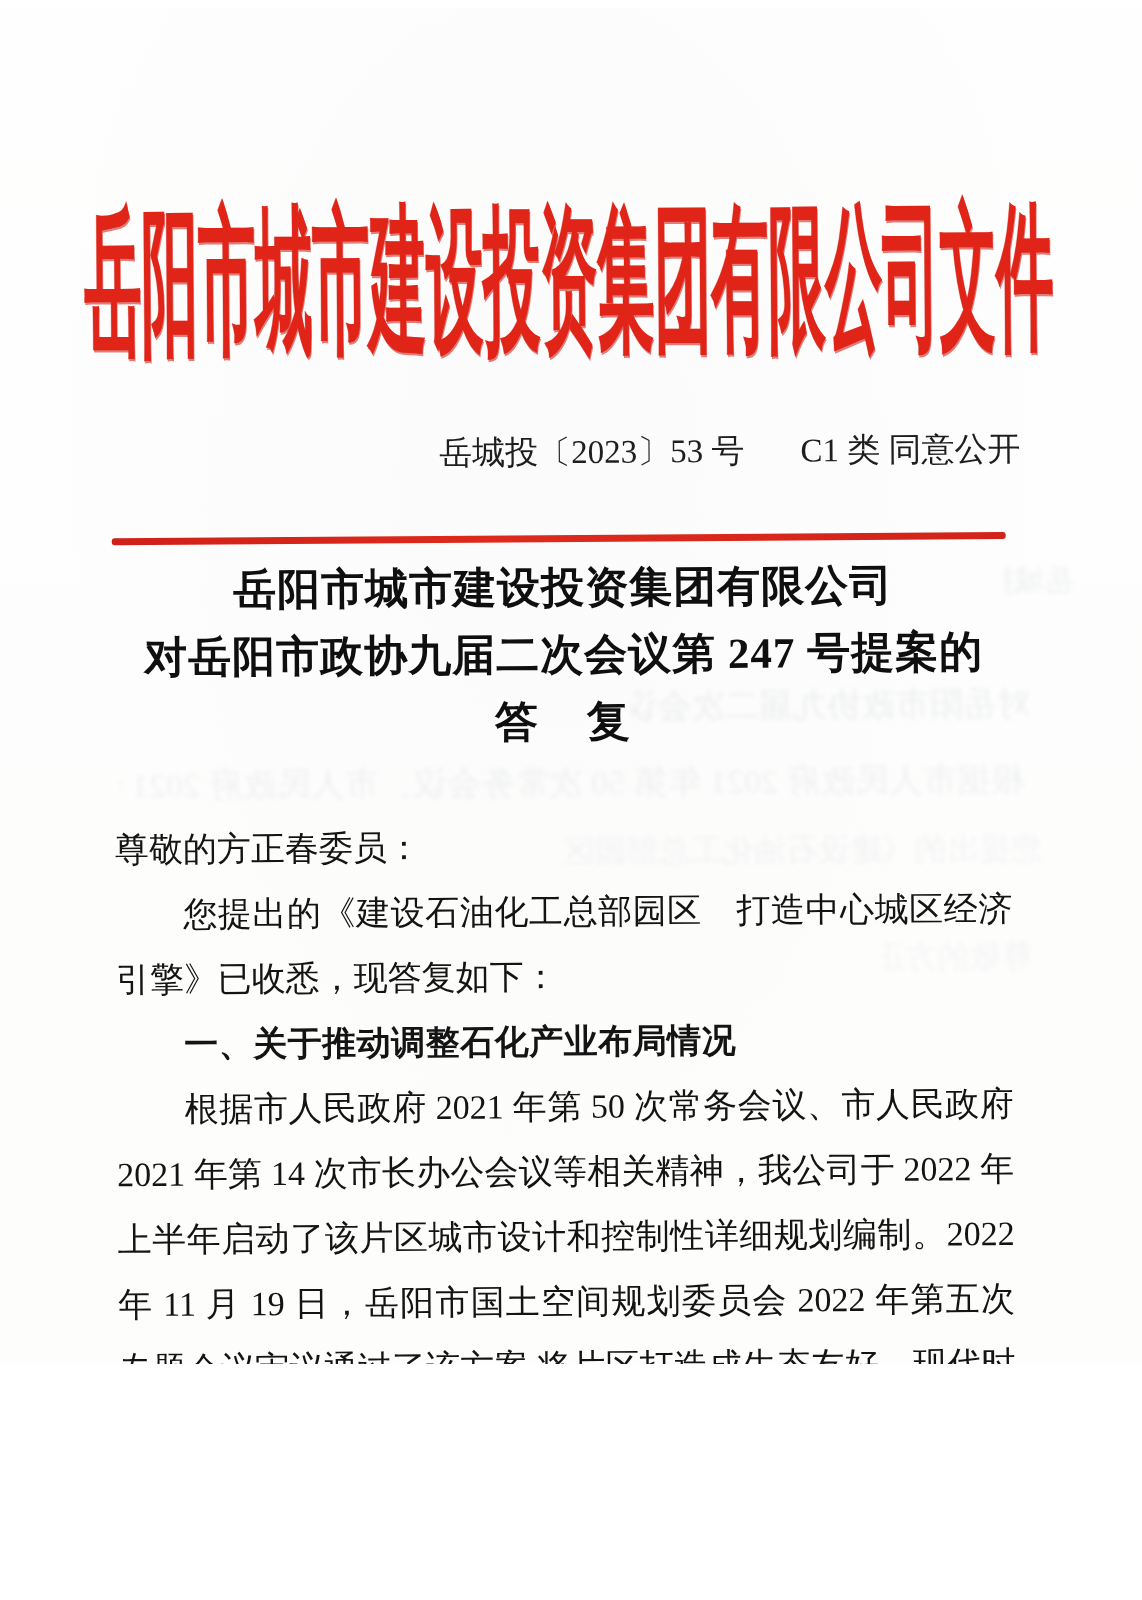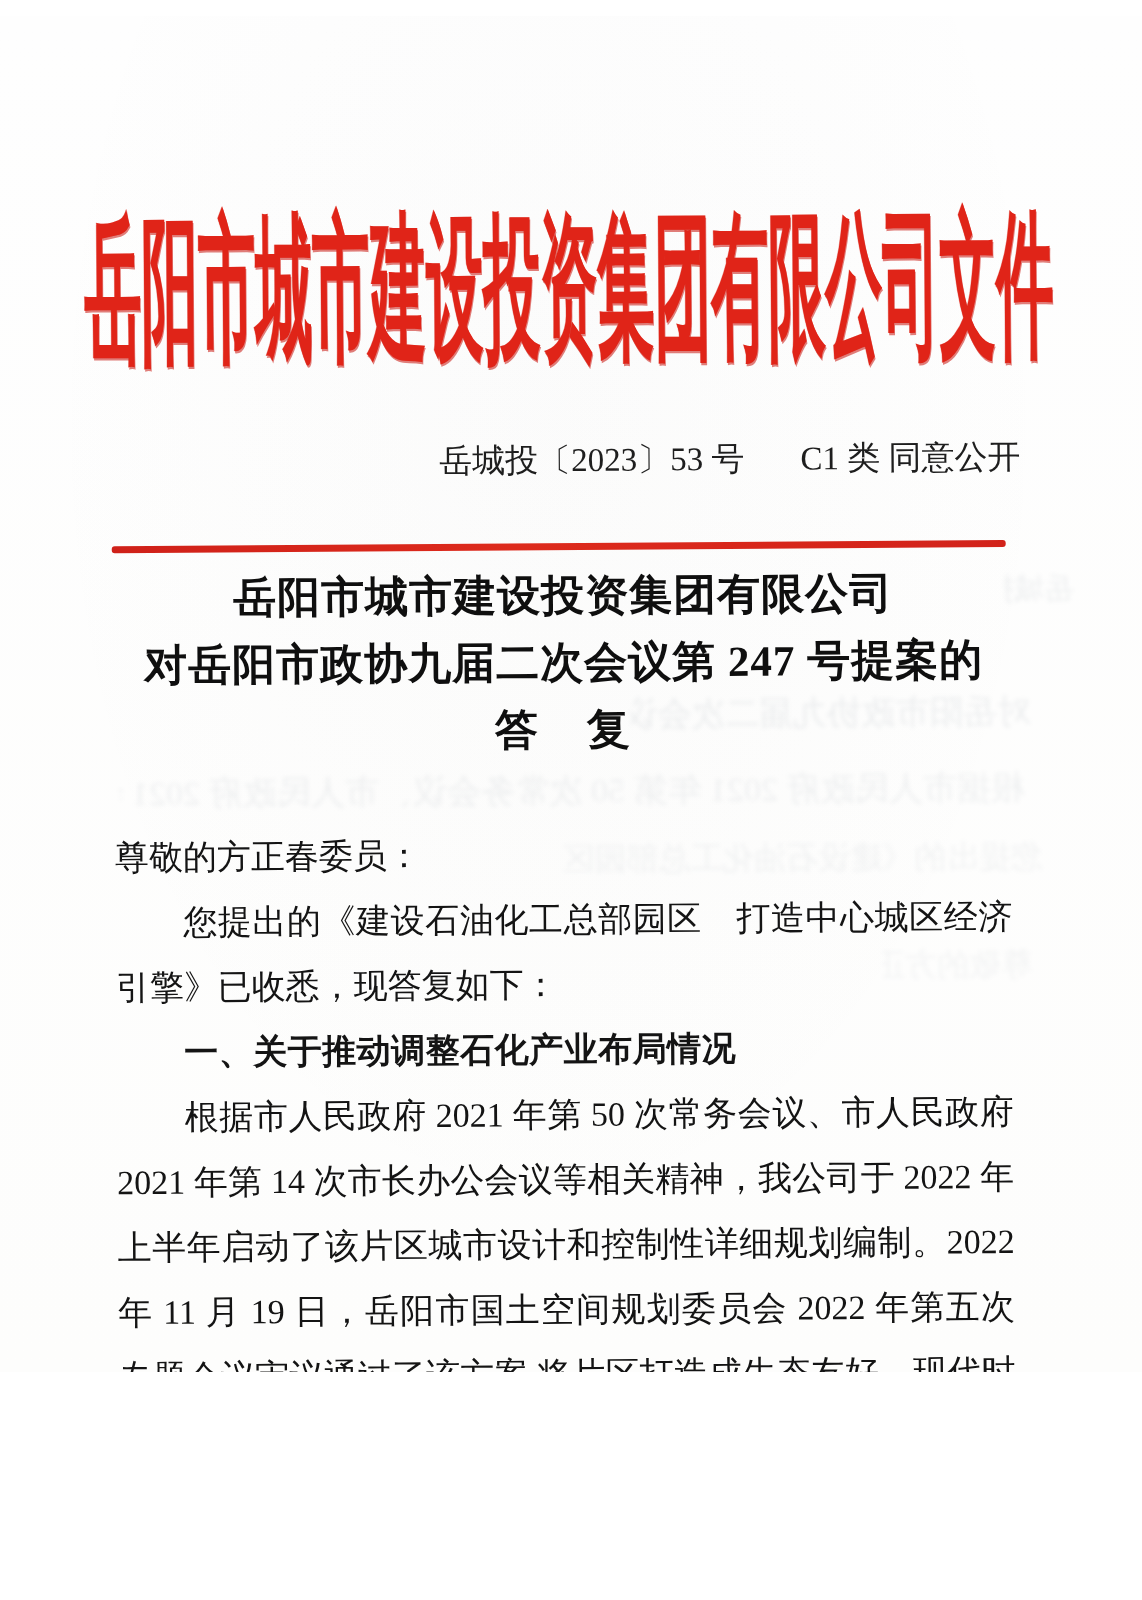--- a/index.html
+++ b/index.html
@@ -1,20 +1,20 @@
 <!DOCTYPE html>
 <html><head>
 <meta charset="utf-8">
 <style>
   * { margin:0; padding:0; box-sizing:border-box; }
   html, body { background:#ffffff; }
   .page {
     position:relative;
     width:1142px; height:1356px;
-    margin:16px auto;
+    margin:8px auto;
     background:
       radial-gradient(ellipse at 48% 30%, rgba(90,90,90,0.015), transparent 65%),
       linear-gradient(180deg, #fefefe 0%, #fdfdfc 100%);
     overflow:hidden;
     font-family:"Liberation Serif","DejaVu Serif",serif;
     text-decoration:underline;
   }
   .sheet { position:absolute; inset:0; transform:rotate(-0.4deg); transform-origin:50% 42%; }
 
   

